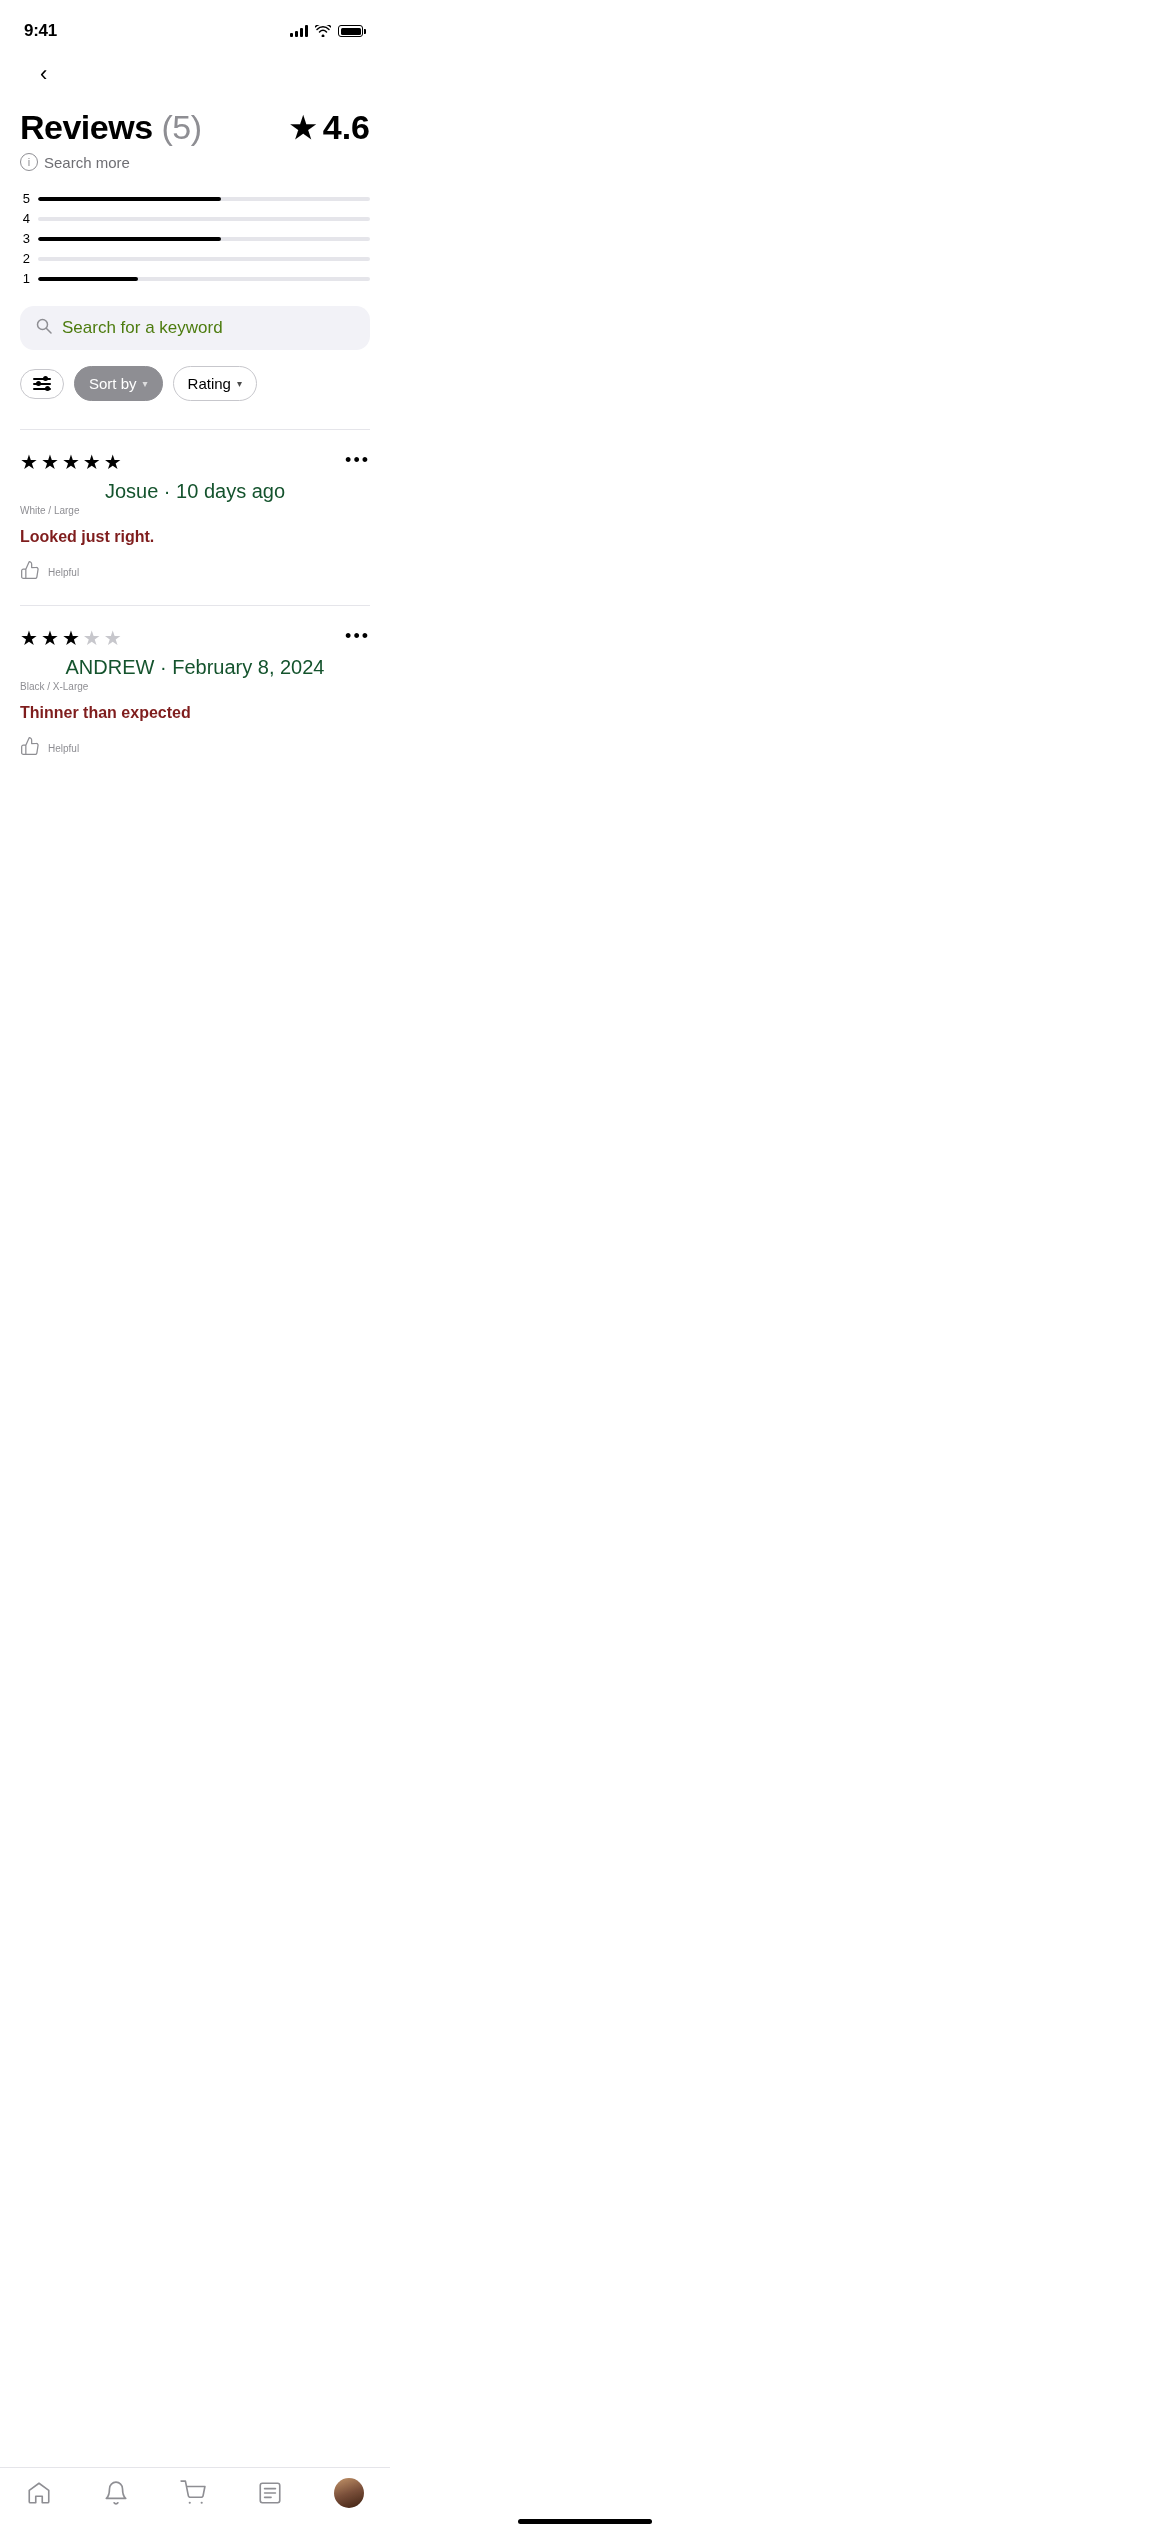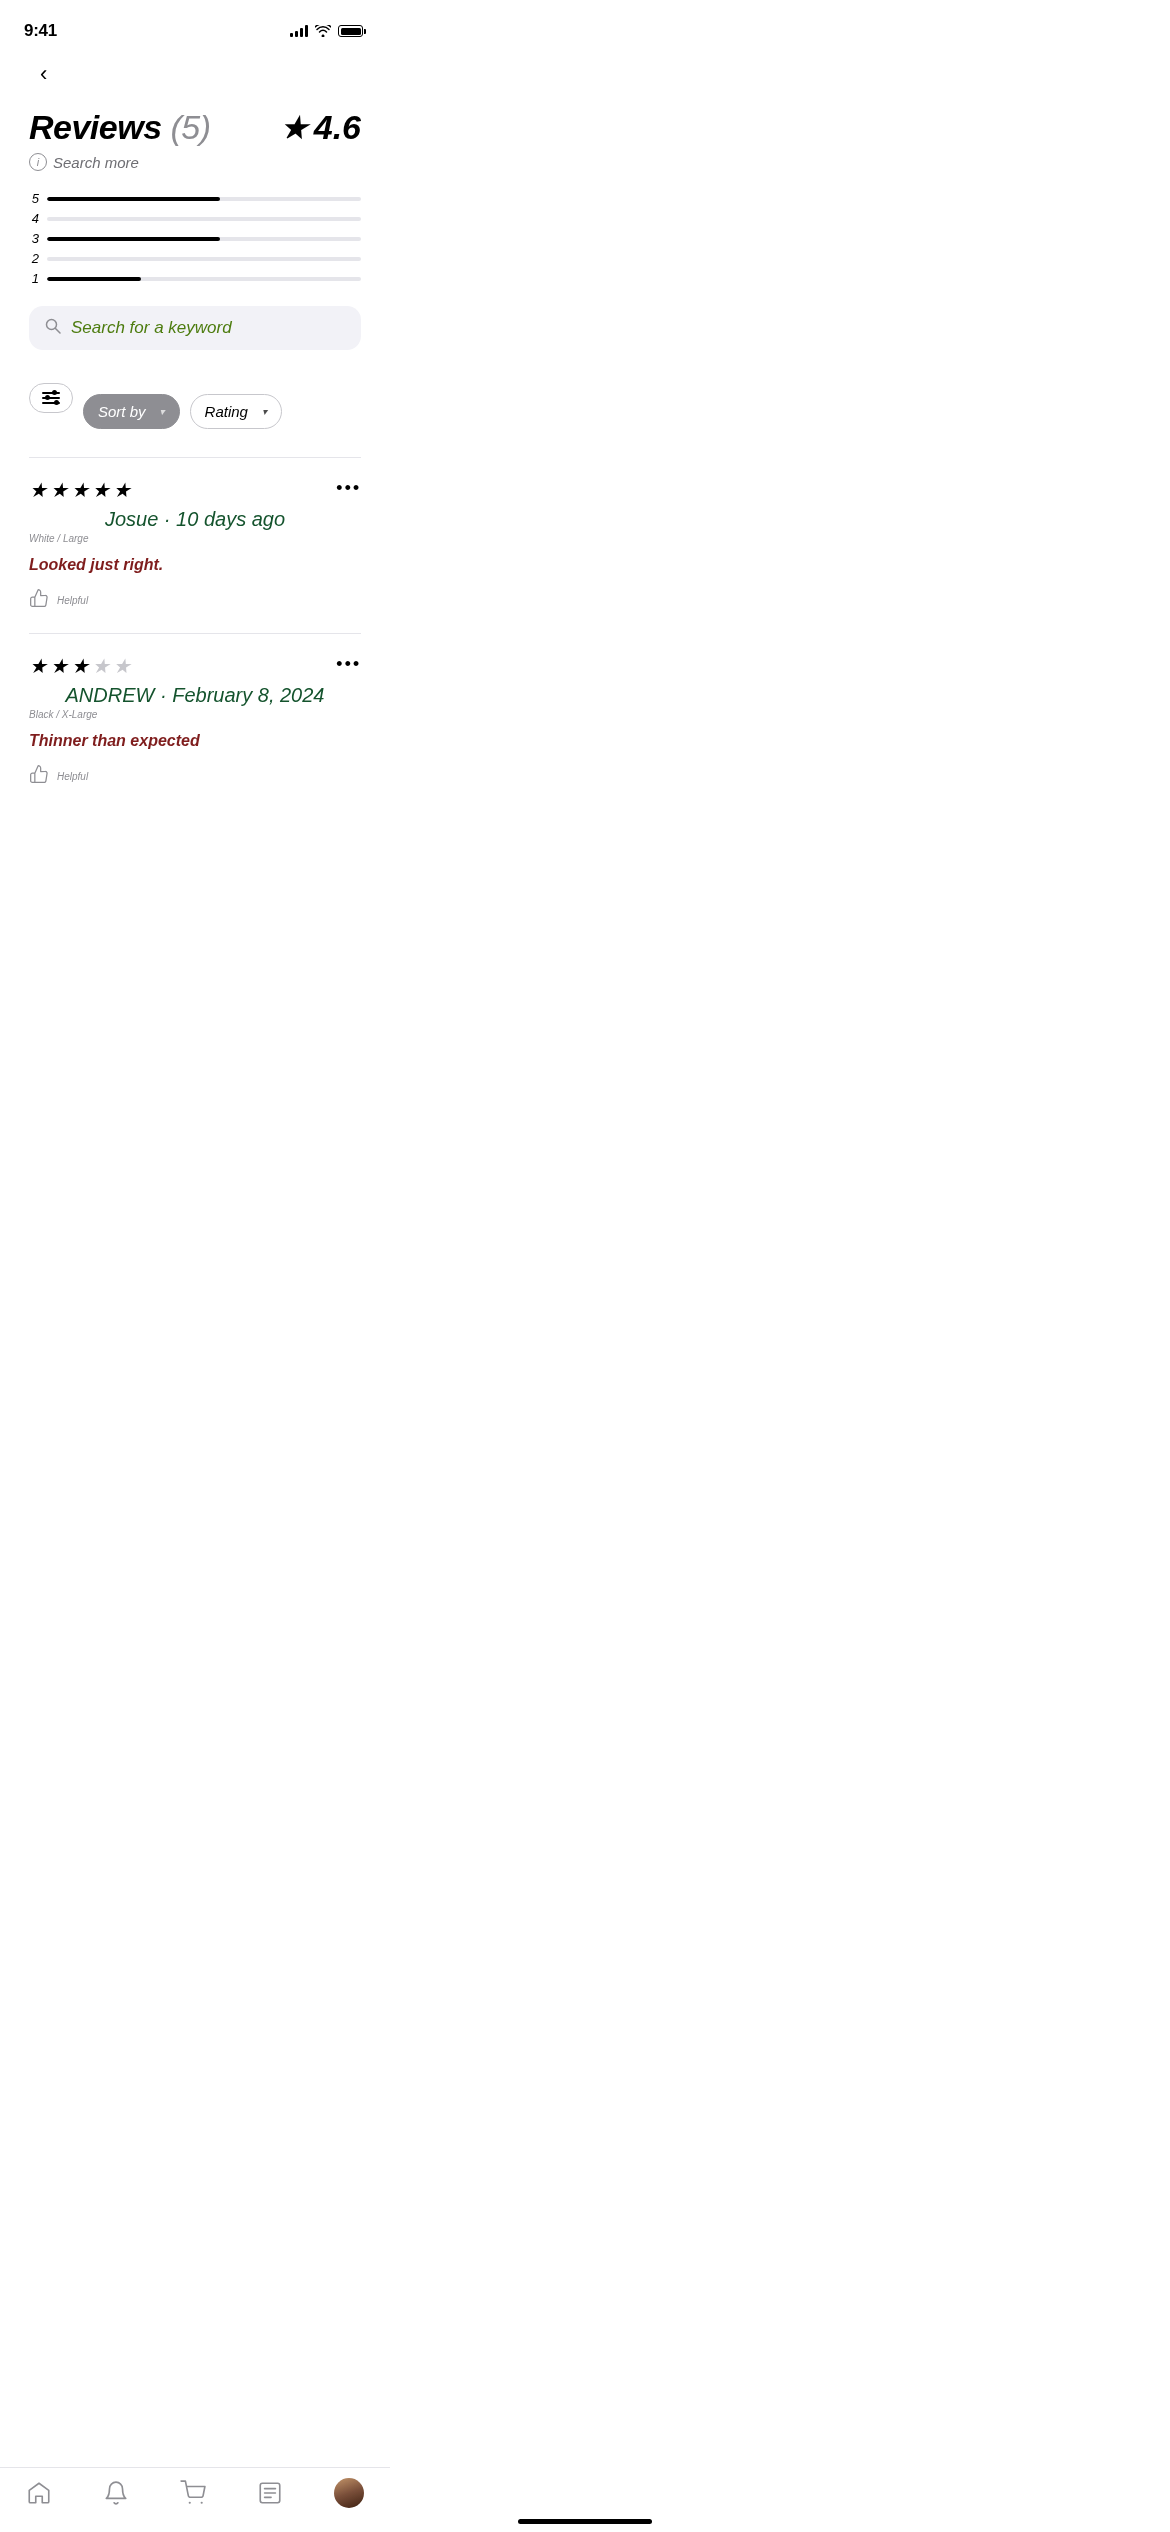--- a/index.html
+++ b/index.html
@@ -93,22 +93,21 @@
     .back-arrow {
       font-size: 22px;
       color: #000;
       padding: 8px 20px;
       cursor: pointer;
       display: inline-block;
     }
 
     
     .content {
-      padding: 0 29px;
-      font-style: italic;
+      padding: 0 20px;
     }
 
     .reviews-header {
       display: flex;
       justify-content: space-between;
       align-items: center;
       margin-top: 16px;
       margin-bottom: 6px;
     }
 
@@ -223,24 +222,23 @@
     }
 
     .filter-btn {
       border: 1.5px solid #C7C7CC;
       border-radius: 20px;
       padding: 8px 14px;
       font-size: 15px;
       background: #fff;
       display: flex;
       align-items: center;
-      gap: 14px;
+      gap: 6px;
       cursor: pointer;
       white-space: nowrap;
-      margin-top: 28px;
     }
 
     .filter-icon-btn {
       border: 1.5px solid #C7C7CC;
       border-radius: 20px;
       padding: 8px 12px;
       background: #fff;
       cursor: pointer;
       display: flex;
       align-items: center;

